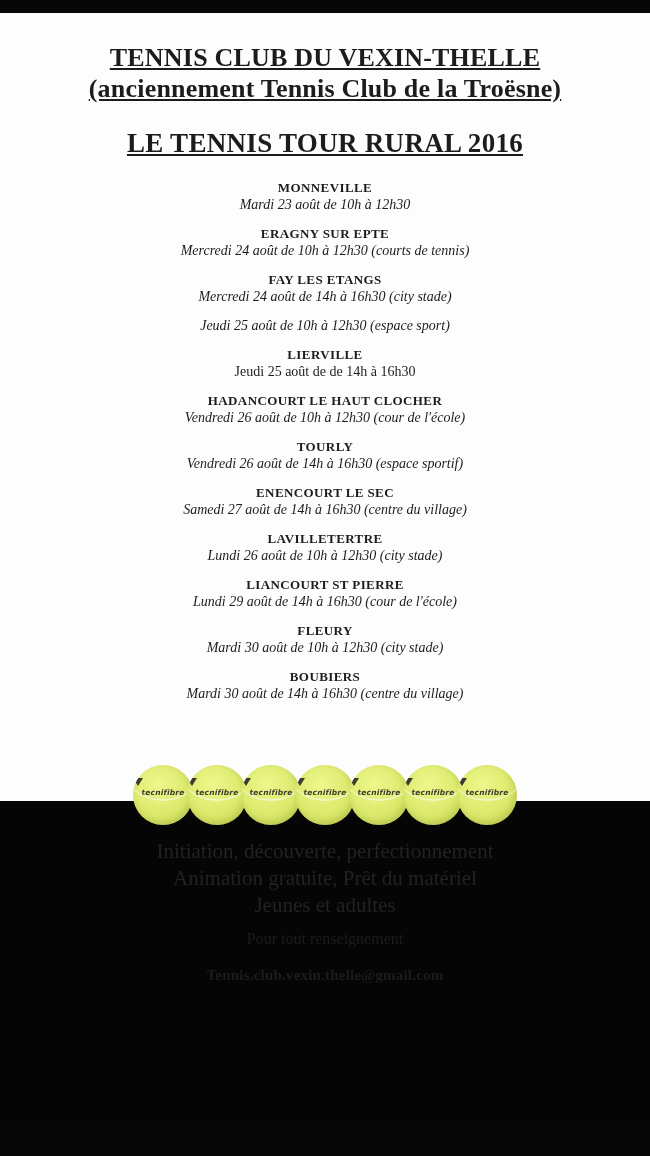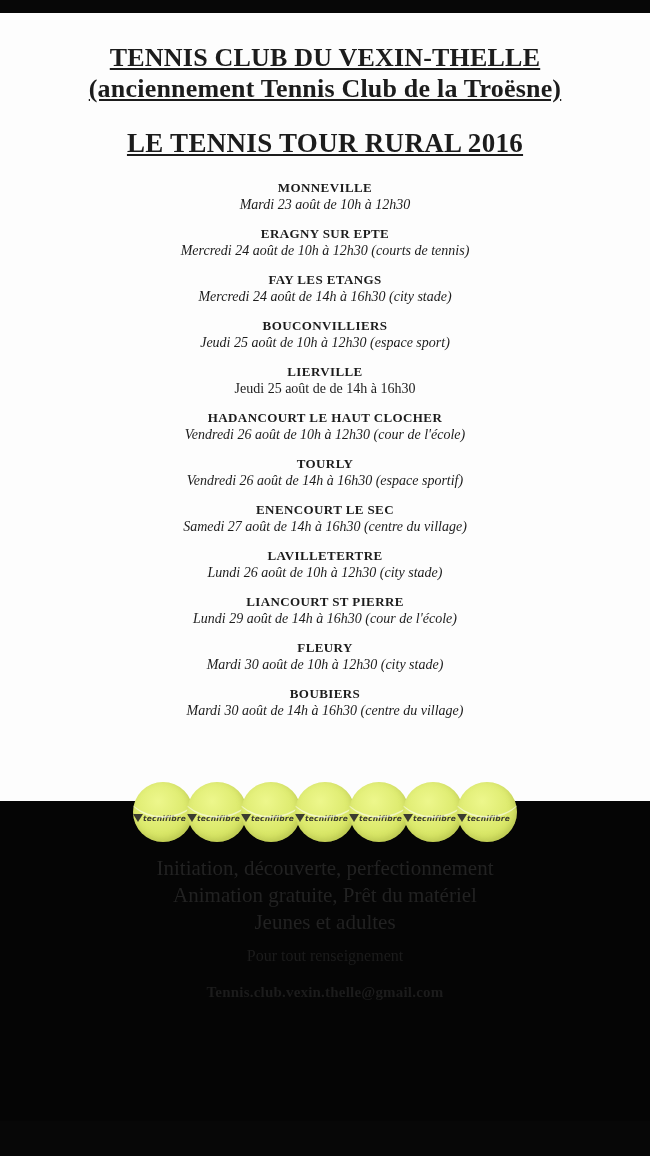--- a/index.html
+++ b/index.html
@@ -60,22 +60,21 @@
   }
   .ball {
     position: relative;
     width: 60px;
     height: 60px;
     margin: 0 -3px;
     border-radius: 50%;
     background: radial-gradient(circle at 42% 32%, #edf78c 0%, #dfec72 45%, #d3e25c 80%, #c8d84f 100%);
     box-shadow: inset -2px -3px 6px rgba(140,150,60,0.35);
     display: flex;
-    flex-direction: row;
-    align-items: center;
+    flex-direction: column;
     justify-content: flex-start;
     padding-top: 13px;
     overflow: hidden;
   }
   .ball::after {
     content: "";
     position: absolute;
     left: -18%;
     top: -62%;
     width: 136%;
@@ -151,21 +150,20 @@
     </div>
     <div class="entry">
       <div class="venue">ERAGNY SUR EPTE</div>
       <div class="date">Mercredi 24 août de 10h à 12h30 (courts de tennis)</div>
     </div>
     <div class="entry">
       <div class="venue">FAY LES ETANGS</div>
       <div class="date">Mercredi 24 août de 14h à 16h30 (city stade)</div>
     </div>
     <div class="entry">
-      <div class="venue">BOUCONVILLIERS</div>
       <div class="date">Jeudi 25 août de 10h à 12h30 (espace sport)</div>
     </div>
     <div class="entry">
       <div class="venue">LIERVILLE</div>
       <div class="date roman">Jeudi 25 août de de 14h à 16h30</div>
     </div>
     <div class="entry">
       <div class="venue">HADANCOURT LE HAUT CLOCHER</div>
       <div class="date">Vendredi 26 août de 10h à 12h30 (cour de l'école)</div>
     </div>

